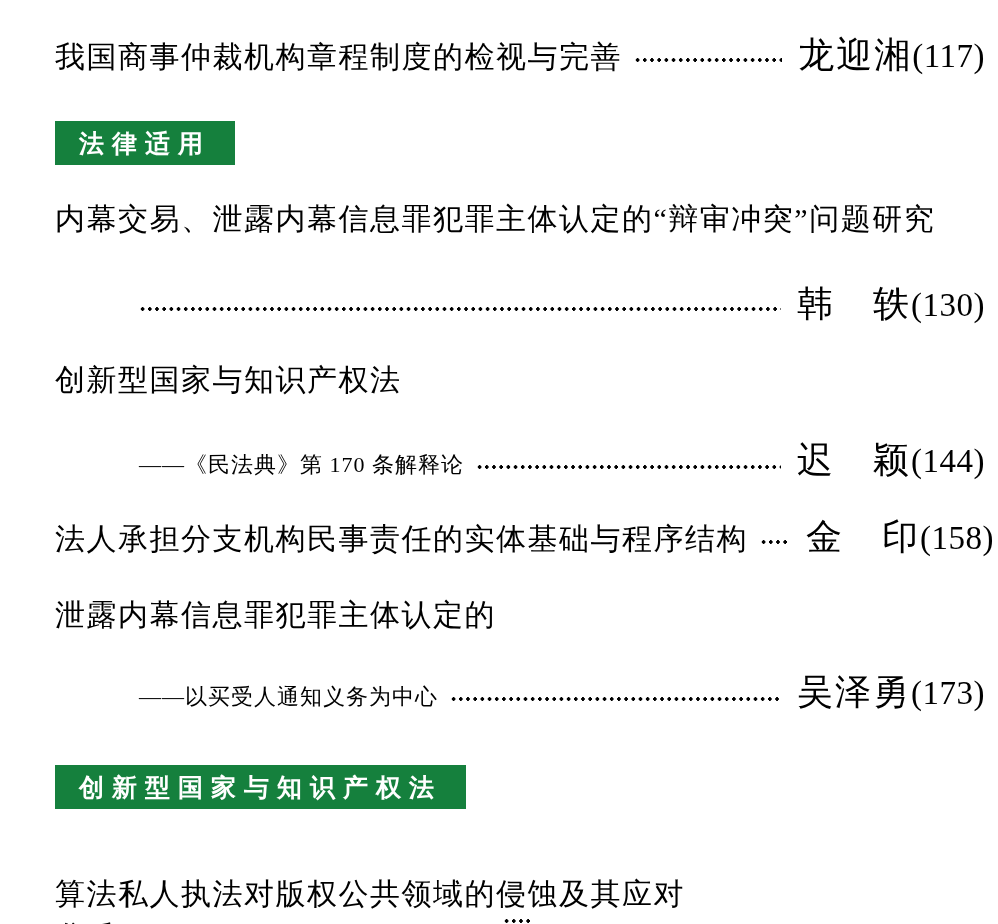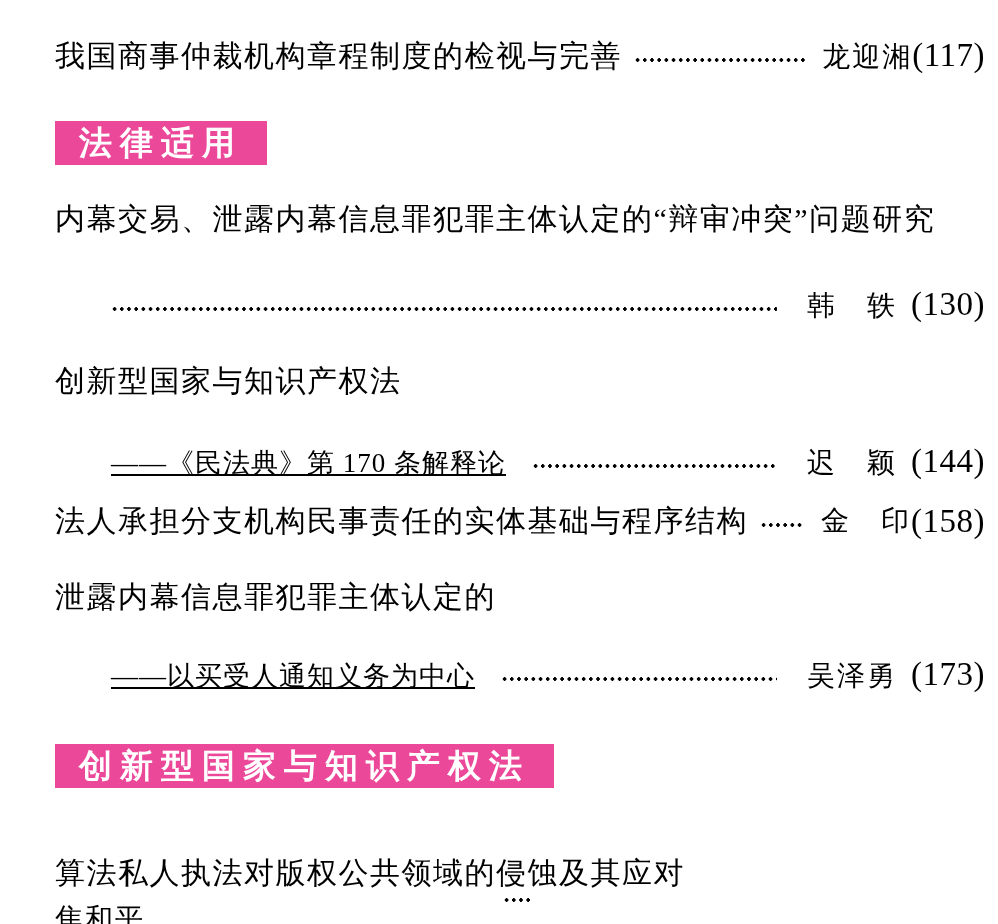--- a/index.html
+++ b/index.html
@@ -35,60 +35,58 @@
     height: 4px;
     align-self: center;
     margin: 8px 16px 0 12px;
     background-image: radial-gradient(circle, #000 1.6px, rgba(0,0,0,0) 2px);
     background-size: 7.2px 4px;
     background-repeat: repeat-x;
     background-position: left center;
   }
   .author {
     flex: 0 0 auto;
-    font-size: 28px;
+    font-size: 36px;
     letter-spacing: 2px;
   }
   .pageno {
     flex: 0 0 auto;
     font-size: 33px;
     letter-spacing: 0.5px;
   }
   .indent {
-    margin-left: 56px;
-    gap: 14px;
+    margin-left: 84px;
   }
   .subtitle-text {
-    font-size: 27px;
+    font-size: 22px;
     letter-spacing: 1px;
     flex: 0 0 auto;
-    text-decoration: underline;
   }
   .section-row {
     line-height: 0;
   }
   .section-header {
     display: inline-block;
-    background: #ec4899;
+    background: #15803d;
     color: #ffffff;
     font-family: "Liberation Sans", "DejaVu Sans", sans-serif;
     font-weight: bold;
-    font-size: 33px;
+    font-size: 25px;
     line-height: 44px;
     padding: 0 24px;
     letter-spacing: 8px;
   }
   
   .r1  { margin-top: 38px; }
   .r2  { margin-top: 47px; }
   .r3  { margin-top: 37px; }
   .r4  { margin-top: 51px; }
   .r5  { margin-top: 41px; }
   .r6  { margin-top: 46px; }
-  .r7  { margin-top: 24px; align-items: flex-end; }
+  .r7  { margin-top: 38px; }
   .r8  { margin-top: 42px; }
   .r9  { margin-top: 43px; text-align: right; }
   .r10 { margin-top: 51px; }
   .r11 { margin-top: 68px; flex-direction: column; }
 </style>
 </head>
 <body>
 
 <div class="page">
 

